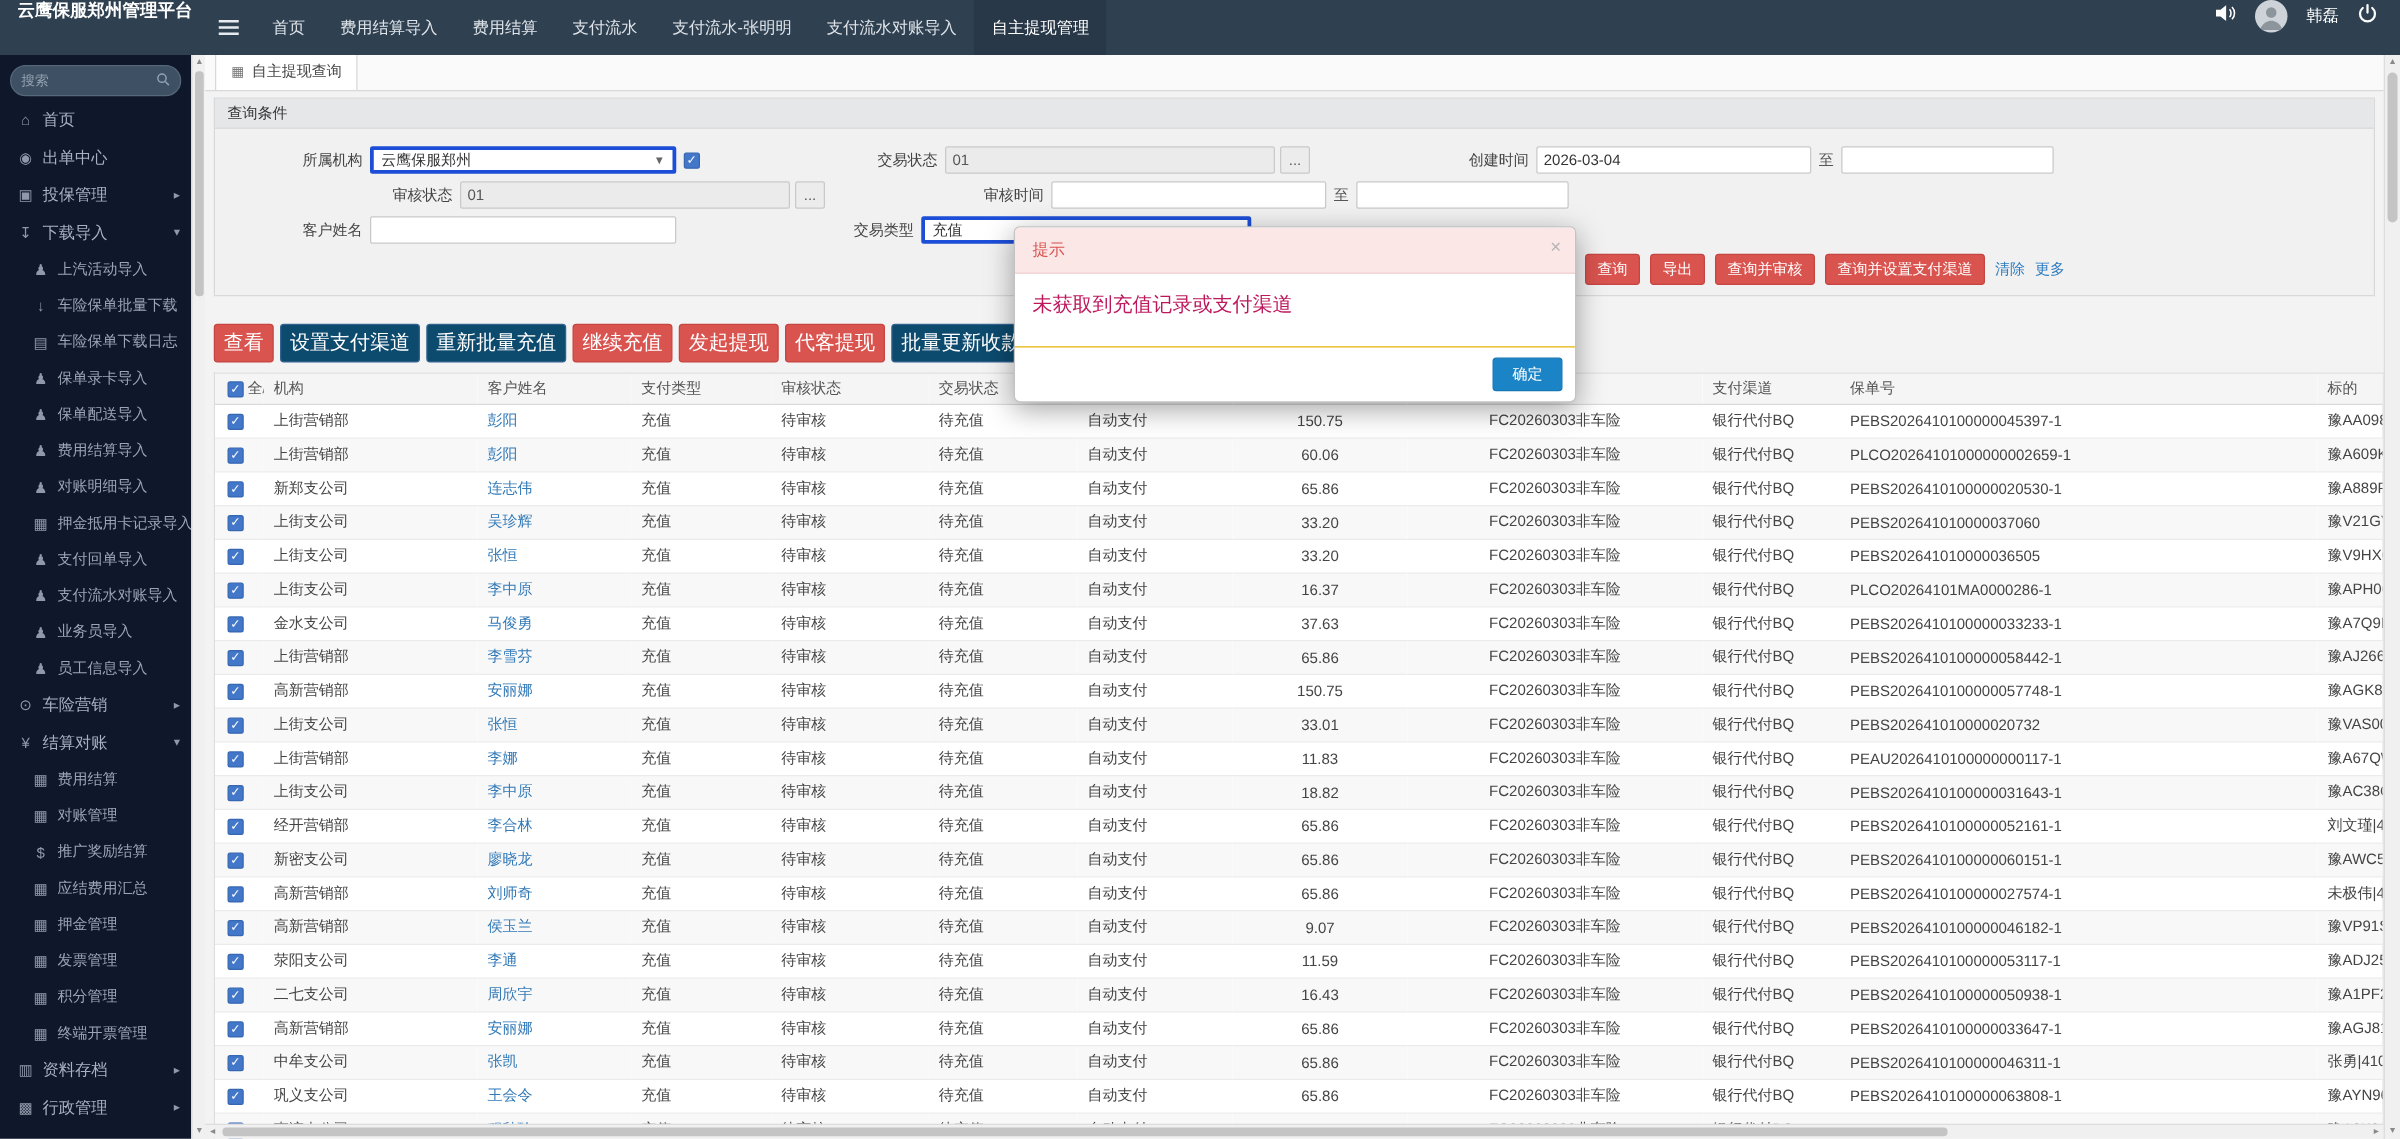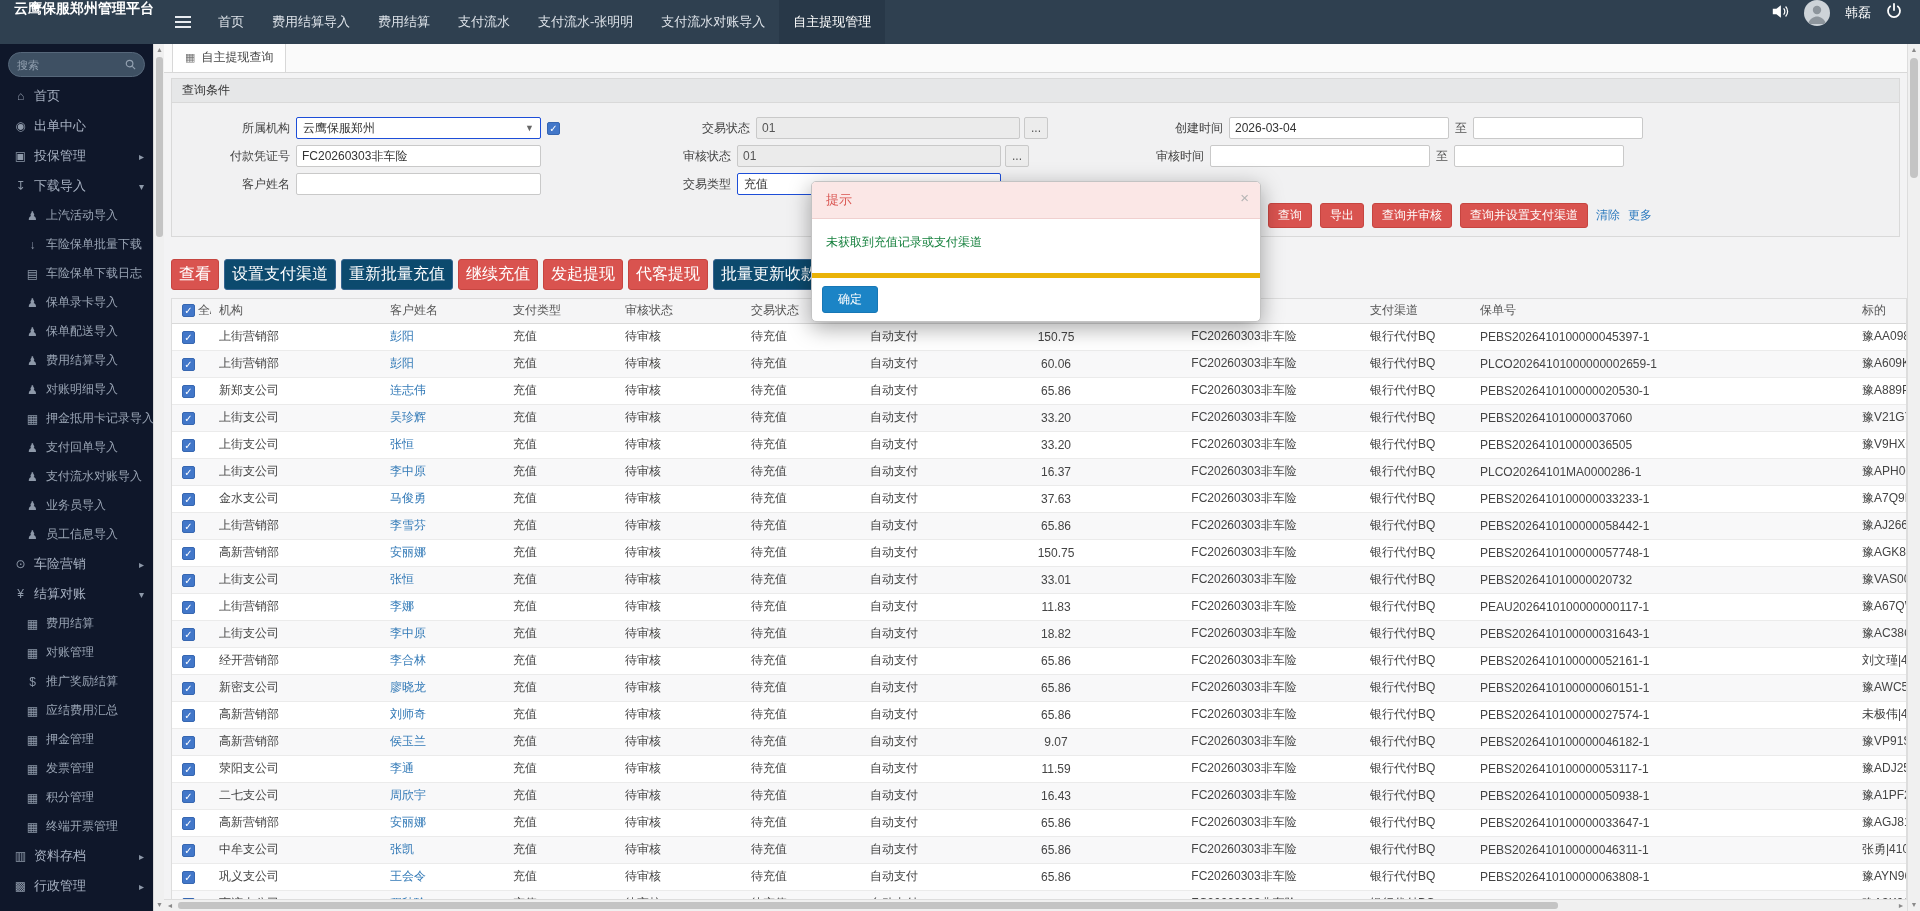--- a/index.html
+++ b/index.html
@@ -49,21 +49,21 @@
   .qpanel{margin:5px 7px 0;background:#f1f1f2;border:1px solid #d9d9d9;}
   .qpanel-header{height:24px;line-height:23px;background:#e6e7e8;border-bottom:1px solid #d9d9d9;padding-left:10px;font-size:12px;color:#333;}
   .qform{padding:14px 0 6px;}
   .qrow{display:flex;align-items:center;margin-bottom:6px;height:22px;}
   .qgroup{display:flex;align-items:center;}
   .g1{margin-left:14px;} .g2{margin-left:86px;} .g3{margin-left:71px;}
   .qlabel{width:110px;text-align:right;font-size:12px;color:#444;padding-right:6px;white-space:nowrap;}
   .qinput{height:22px;border:1px solid #c9c9c9;background:#fff;font-size:12px;padding:0 5px;border-radius:2px;color:#333;}
   .qinput.disabled{background:#ebebeb;color:#555;}
   .f245{width:245px;} .f232{width:264px;} .f220{width:220px;} .f170{width:170px;}
-  .qselect{height:22px;border:1px solid #1d4ed8;background:#fff;display:flex;align-items:center;justify-content:space-between;
+  .qselect{height:22px;border:3px solid #1d4ed8;background:#fff;display:flex;align-items:center;justify-content:space-between;
     padding:0 6px;font-size:12px;border-radius:2px;color:#333;cursor:pointer;}
   .caret{font-size:9px;color:#666;}
   .more-btn{width:24px;height:22px;border:1px solid #c9c9c9;background:#ececec;font-size:12px;margin-left:4px;
     text-align:center;line-height:18px;border-radius:2px;color:#555;}
   .zhi{font-size:12px;color:#555;margin:0 6px;}
   .ckb{display:inline-flex;width:13px;height:13px;background:#4277c9;border:1px solid #3767b1;border-radius:2px;color:#fff;
     font-size:10px;line-height:11px;align-items:center;justify-content:center;cursor:pointer;flex:none;}
   .org-ck{margin-left:6px;}
   .qbuttons{display:flex;justify-content:flex-end;align-items:center;gap:8px;margin:8px 247px 2px 0;}
   .btn-red{background:#d9534f;border:1px solid #c64540;color:#fff;font-size:12px;padding:3px 9px;border-radius:3px;white-space:nowrap;}
@@ -92,22 +92,22 @@
   
   .page-scroll{position:absolute;top:44px;right:0;width:13px;height:867px;background:#f0f0f0;border-left:1px solid #ddd;z-index:5;}
   .page-scroll .arr{position:absolute;left:0;width:12px;height:12px;font-size:7px;color:#8a8a8a;text-align:center;line-height:12px;}
   .page-scroll .thumb{position:absolute;left:2px;width:8px;top:14px;height:120px;border-radius:4px;background:#c4c4c4;}
 
   
   .modal{position:absolute;left:811px;top:181px;width:450px;background:#fff;border:1px solid #c3c3c3;border-radius:5px;
     box-shadow:0 6px 22px rgba(0,0,0,.35);z-index:50;overflow:hidden;}
   .modal-header{background:#fbe7e6;padding:9px 14px;font-size:13px;color:#d9534f;border-bottom:1px solid #f0d0cf;position:relative;}
   .modal-close{position:absolute;right:11px;top:7px;color:#b5b5b5;font-size:15px;cursor:pointer;}
-  .modal-body{padding:15px 14px 22px;font-size:12px;color:#15803d;}
-  .modal-footer{border-top:5px solid #eab308;padding:8px 10px;display:flex;}
+  .modal-body{padding:15px 14px 22px;font-size:16px;color:#be185d;}
+  .modal-footer{border-top:1px solid #eab308;padding:8px 10px;display:flex;justify-content:flex-end;}
   .btn-ok{background:#1b84c6;color:#fff;font-size:12px;padding:4px 15px;border-radius:3px;border:1px solid #1777b5;}
 </style>
 </head>
 <body>
 
 <header class="navbar">
   <div class="brand">云鹰保服郑州管理平台</div>
   <div class="hamburger">
       <i></i>
       <i></i>
@@ -312,24 +312,20 @@
         </div>
         <div class="qgroup g3">
           <span class="qlabel">创建时间</span>
           <input class="qinput f220" readonly="" value="2026-03-04" style="">
           <span class="zhi">至</span>
           <input class="qinput f170" readonly="" style="">
         </div>
       </div>
 
       <div class="qrow">
-        <div class="qgroup g1">
-          <span class="qlabel">付款凭证号</span>
-          <input class="qinput f245" readonly="" value="FC20260303非车险" style="">
-        </div>
         <div class="qgroup g2">
           <span class="qlabel">审核状态</span>
           <input class="qinput disabled f232" readonly="" value="01" style="">
           <button class="more-btn">...</button>
         </div>
         <div class="qgroup g3">
           <span class="qlabel">审核时间</span>
           <input class="qinput f220" readonly="" style="">
           <span class="zhi">至</span>
           <input class="qinput f170" readonly="" style="">

